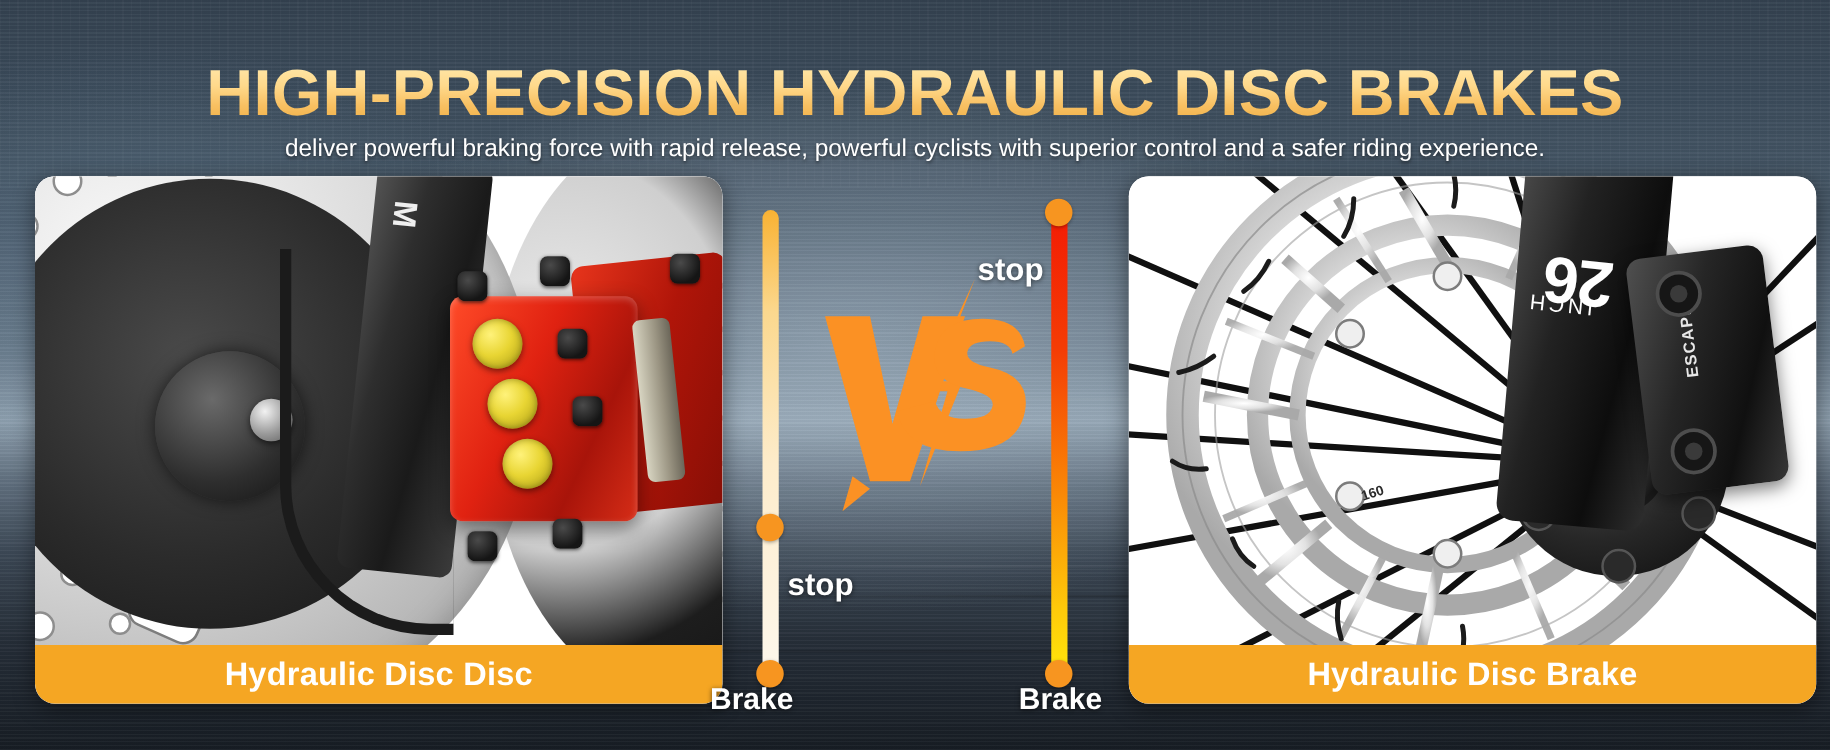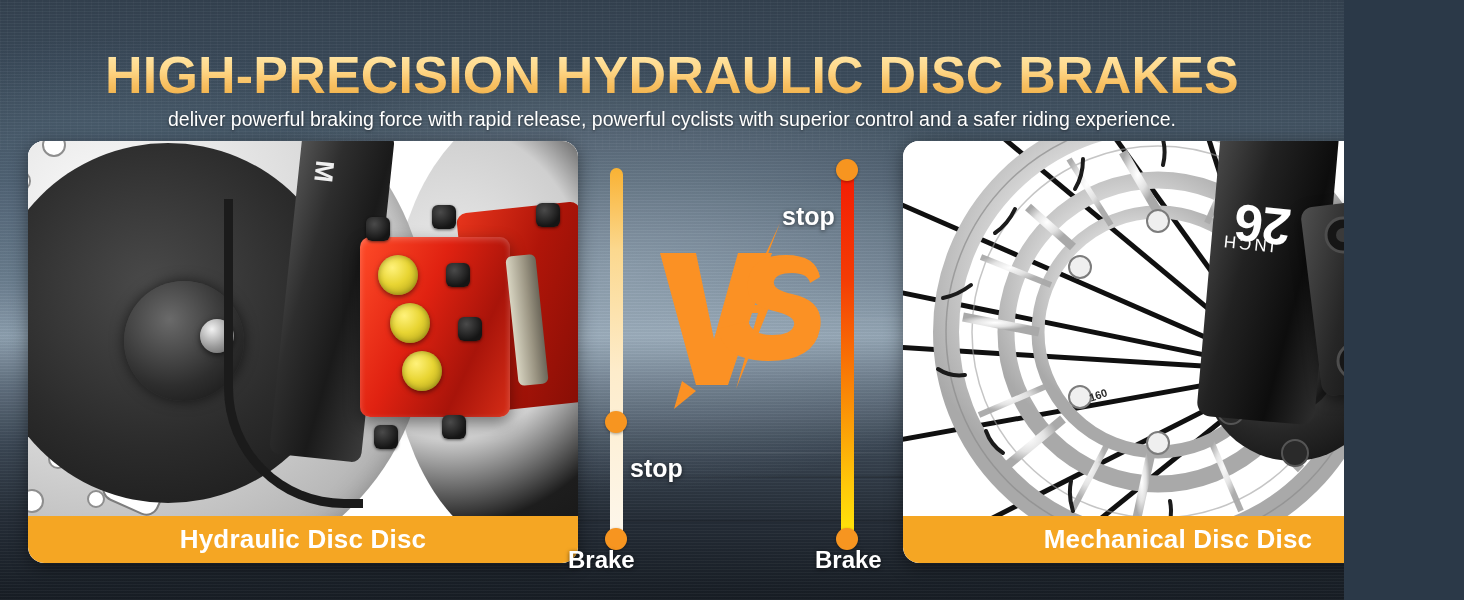--- a/index.html
+++ b/index.html
@@ -3,21 +3,21 @@
 <meta charset="utf-8">
 <title>High-Precision Hydraulic Disc Brakes</title>
 <style>
   html,body{margin:0;padding:0;}
   body{
     width:1464px;height:600px;overflow:hidden;
     font-family:"Liberation Sans","DejaVu Sans",sans-serif;
     background:#2b3948;
   }
   .banner{
-    position:relative;width:1344px;height:600px;overflow:hidden;
+    position:relative;width:1464px;height:600px;overflow:hidden;
     background:
       radial-gradient(ellipse 620px 300px at 46% 46%, rgba(176,192,206,.50) 0%, rgba(176,192,206,0) 72%),
       radial-gradient(ellipse 420px 240px at 8% 34%, rgba(96,120,142,.38) 0%, rgba(96,120,142,0) 70%),
       linear-gradient(180deg,#33414f 0%,#3a4a59 12%,#4a5b6b 30%,#6d7f8f 47%,#8fa1b0 56%,#61707f 64%,#3b4754 74%,#252d37 86%,#171d24 100%);
   }
   
   .tex-lines{
     position:absolute;inset:0;
     background:repeating-linear-gradient(0deg,
       rgba(255,255,255,.035) 0px, rgba(255,255,255,.035) 1px,
@@ -423,21 +423,21 @@
         <g fill="#161616" stroke="#4d4d4d" stroke-width="3">
           <circle cx="40" cy="44" r="17"></circle>
             <circle cx="52" cy="170" r="17"></circle>
         </g>
         <g fill="#3a3a3a">
             <circle cx="40" cy="44" r="7"></circle>
             <circle cx="52" cy="170" r="7"></circle>
           </g>
       </svg>
     </div>
-    <div class="cap">Mechanical Disc Disc</div>
+    <div class="cap">Hydraulic Disc Brake</div>
   </div>
 
   <div class="center">
 
     <div class="bar bar-left"></div>
     <div class="dot" style="left:45px;top:270px;"></div>
     <span class="lbl lbl-stop" style="left:70px;top:265px;">stop</span>
     <div class="dot" style="left:45px;top:387px;"></div>
     <span class="lbl lbl-brake" style="left:8px;top:405px;">Brake</span>
 

